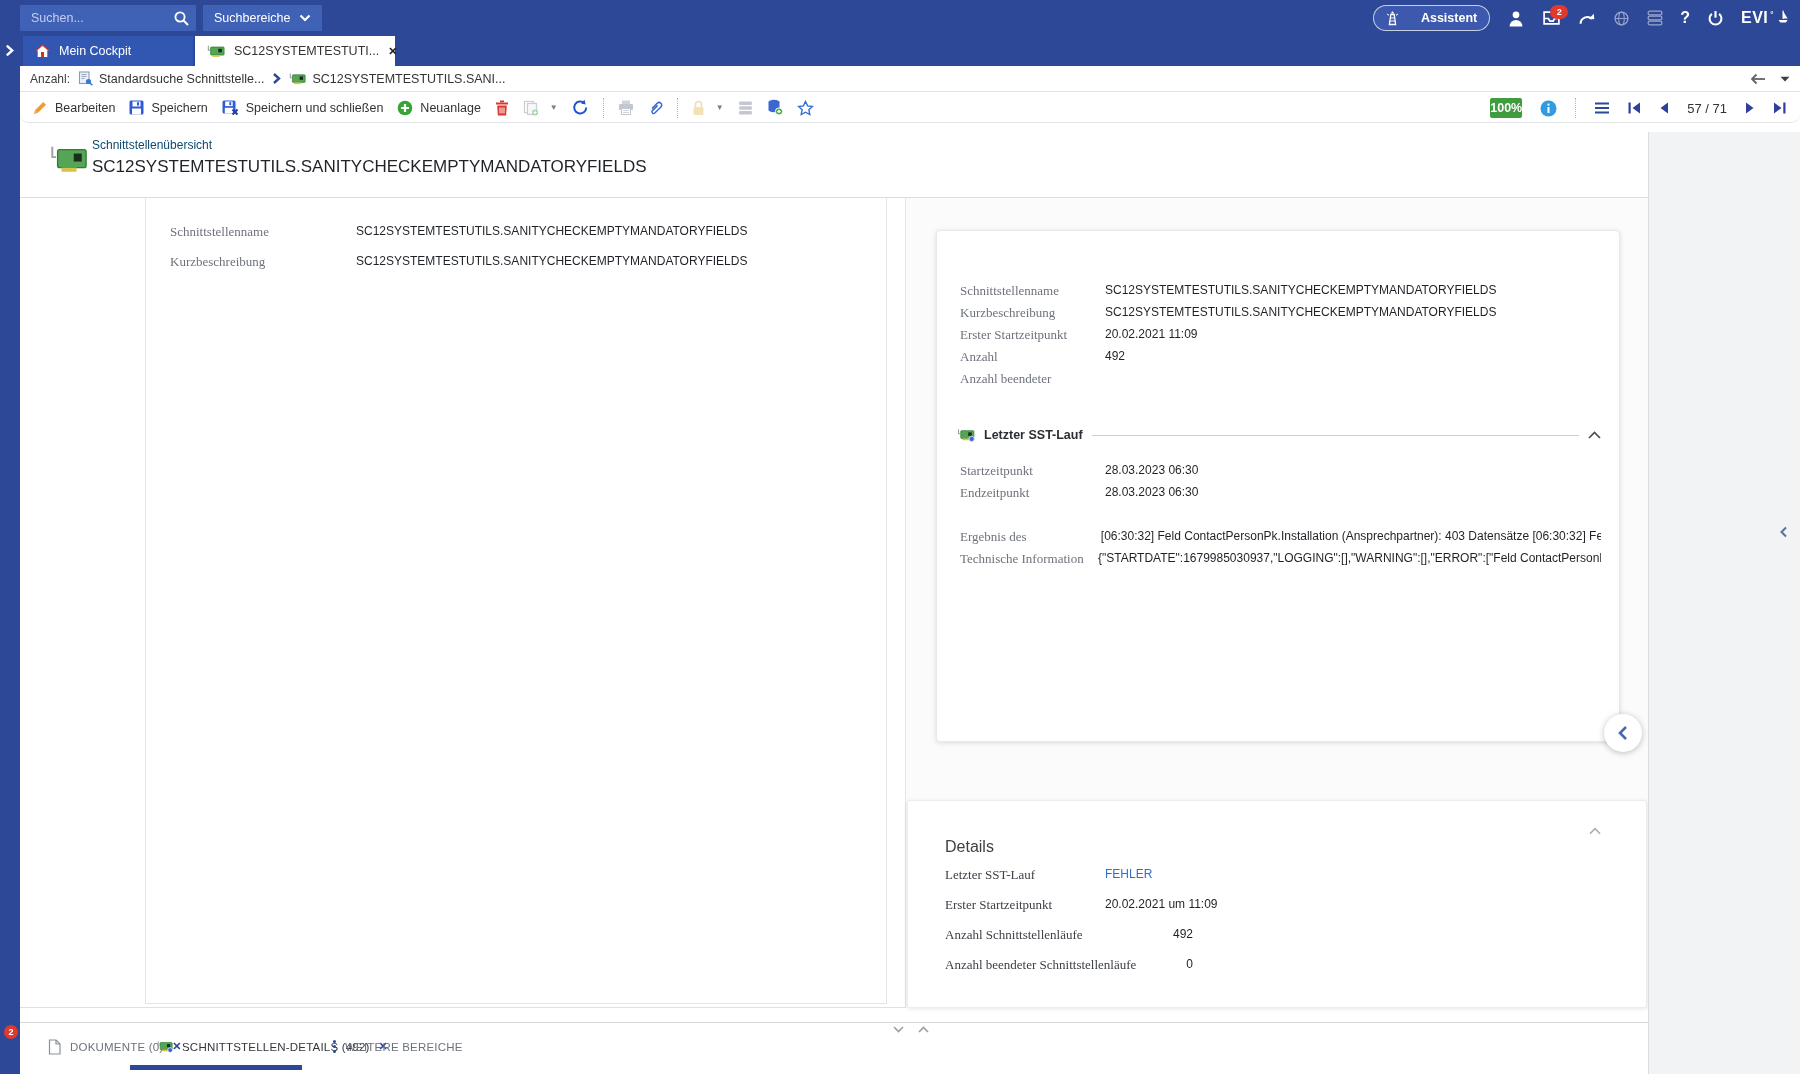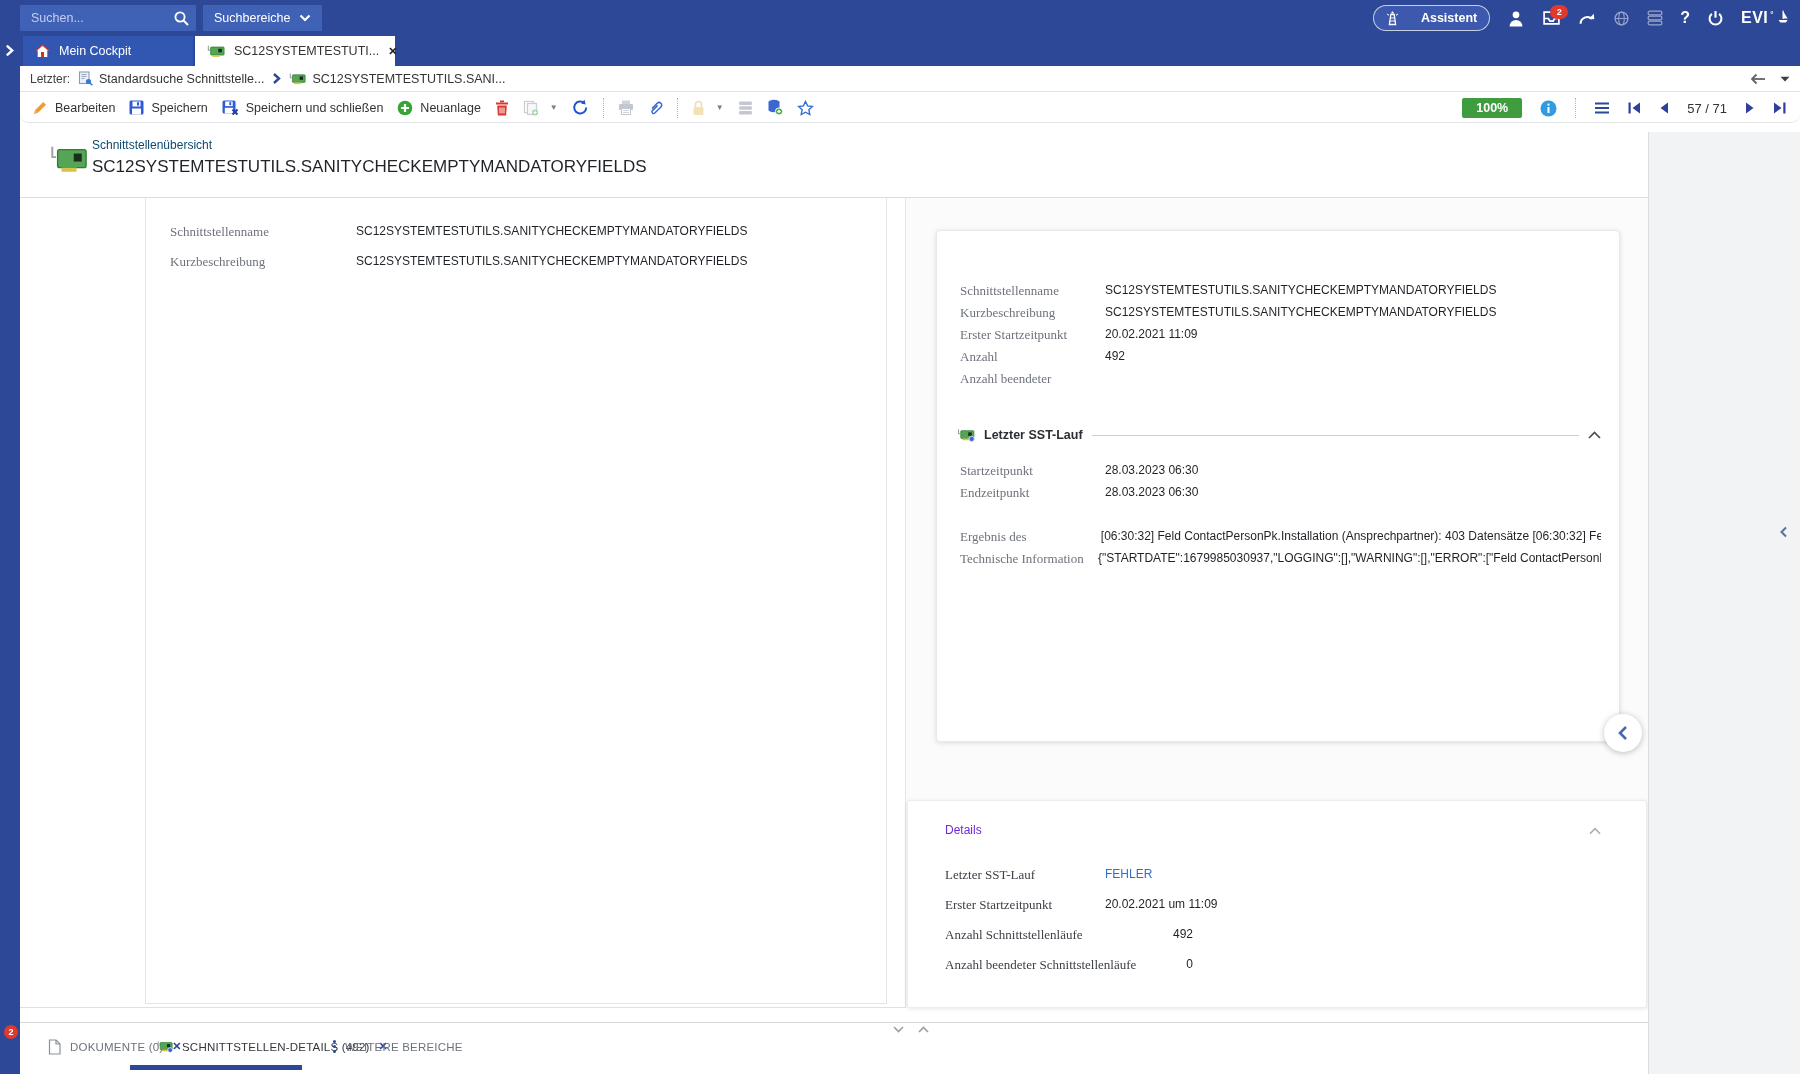--- a/index.html
+++ b/index.html
@@ -42,21 +42,21 @@
   .crumb-link{color:#333;font-size:12.5px;cursor:pointer;display:flex;align-items:center;gap:6px;}
   .crumb-right{position:absolute;right:10px;top:0;height:26px;display:flex;align-items:center;gap:14px;}
 
   .toolrow{position:absolute;left:20px;top:93px;width:1780px;height:30px;background:#fff;
            border-bottom:1px solid #e3e4e7;display:flex;align-items:center;gap:14px;padding-left:12px;box-sizing:border-box;border-radius:9px;}
   .tbtn{display:flex;align-items:center;gap:7px;color:#333;font-size:12.5px;cursor:pointer;white-space:nowrap;}
   .tsep{height:20px;border-left:1px dotted #b5b5b8;}
   .dd{font-size:8px;color:#7a7d82;margin-left:-3px;}
   .dimtb{opacity:.45;}
   .tool-right{position:absolute;right:14px;top:0;height:30px;display:flex;align-items:center;gap:18px;}
-  .zoombadge{background:#3f9c3f;color:#fff;font-weight:bold;font-size:12.5px;padding:3px 14px;border-radius:2px;}
+  .zoombadge{background:#3f9c3f;color:#fff;font-weight:bold;font-size:12.5px;padding:3px 0;border-radius:2px;}
   .pager-text{color:#333;font-size:13px;}
 
   .headerrow{position:absolute;left:20px;top:124px;width:1628px;height:74px;background:#fff;border-bottom:1px solid #dddee1;box-sizing:border-box;}
   .header-sub{position:absolute;left:72px;top:14px;font-size:12px;color:#0c4a6e;}
   .header-title{position:absolute;left:72px;top:33px;font-size:17px;color:#1f2227;}
 
   
   .content{position:absolute;left:20px;top:198px;width:1628px;height:810px;background:#fff;border-bottom:1px solid #e0e0e2;box-sizing:border-box;}
   .left-card{position:absolute;left:125px;top:0;width:742px;height:806px;background:#fff;
              border:1px solid #e3e4e6;border-top:none;box-sizing:border-box;}
@@ -68,21 +68,21 @@
   .cardA{position:absolute;left:30px;top:32px;width:684px;height:512px;background:#fff;border:1px solid #e8e9eb;
          border-radius:4px;box-shadow:0 1px 5px rgba(0,0,0,.13);box-sizing:border-box;}
   .sec-head{position:absolute;left:20px;right:18px;height:20px;display:flex;align-items:center;gap:9px;}
   .sec-title{font-size:12.5px;color:#2b2f33;font-weight:bold;white-space:nowrap;}
   .sec-rule{flex:1;border-top:1px solid #cbced3;}
   .chev-btn{cursor:pointer;display:flex;align-items:center;}
   .circle-btn{position:absolute;left:698px;top:516px;width:38px;height:38px;border-radius:50%;background:#fff;
               box-shadow:0 1px 6px rgba(0,0,0,.25);display:flex;align-items:center;justify-content:center;cursor:pointer;z-index:4;}
   .cardB{position:absolute;left:1px;top:602px;width:740px;height:208px;background:#fff;border:1px solid #ececee;
          border-radius:3px;box-shadow:0 1px 4px rgba(0,0,0,.10);box-sizing:border-box;}
-  .details-title{position:absolute;left:37px;top:22px;font-size:12px;color:#6d28d9;}
+  .details-title{position:absolute;left:37px;top:37px;font-size:16px;color:#404040;}
   .link-blue{color:#2e6fd4;cursor:pointer;}
   .num-right{display:inline-block;width:88px;text-align:right;}
 
   .right-strip{position:absolute;left:1648px;top:132px;width:152px;height:942px;background:#f2f3f4;border-left:1px solid #dbdcde;box-sizing:border-box;}
   .strip-mini-chev{position:absolute;left:130px;top:394px;cursor:pointer;}
 
   
   .bottombar{position:absolute;left:20px;top:1022px;width:1628px;height:52px;background:#fff;border-top:1px solid #d6d7d9;box-sizing:border-box;}
   .btab{position:absolute;top:0;height:47px;display:flex;align-items:center;gap:9px;cursor:pointer;}
   .btab-label{font-size:11.5px;letter-spacing:.2px;color:#6c737c;white-space:nowrap;}
@@ -213,21 +213,21 @@
 
   <div class="side-strip">
     <div class="strip-chevron">
       <svg width="13" height="13" viewBox="0 0 12 12">
           <path d="M3.5 1.5 L8.5 6 L3.5 10.5" stroke="#fff" stroke-width="2.2" fill="none"></path>
         </svg>
     </div>
   </div>
 
   <div class="crumbrow">
-    <span>Letzter:</span>
+    <span>Anzahl:</span>
     <span class="crumb-link">
       <span>
         <svg width="15" height="15" viewBox="0 0 15 15">
             <rect x="1.5" y="1" width="9.5" height="11.5" fill="#eef2f8" stroke="#8b9bb4" stroke-width="1.1"></rect>
             <path d="M3.5 3.5 h5 M3.5 5.5 h5 M3.5 7.5 h3" stroke="#8b9bb4" stroke-width="0.9"></path>
             <circle cx="10.5" cy="10.5" r="2.6" fill="#3a78d0"></circle>
             <path d="M12.3 12.3 L14.3 14.3" stroke="#3a78d0" stroke-width="1.6"></path>
           </svg>
       </span>
       <span>Standardsuche Schnittstelle...</span>

